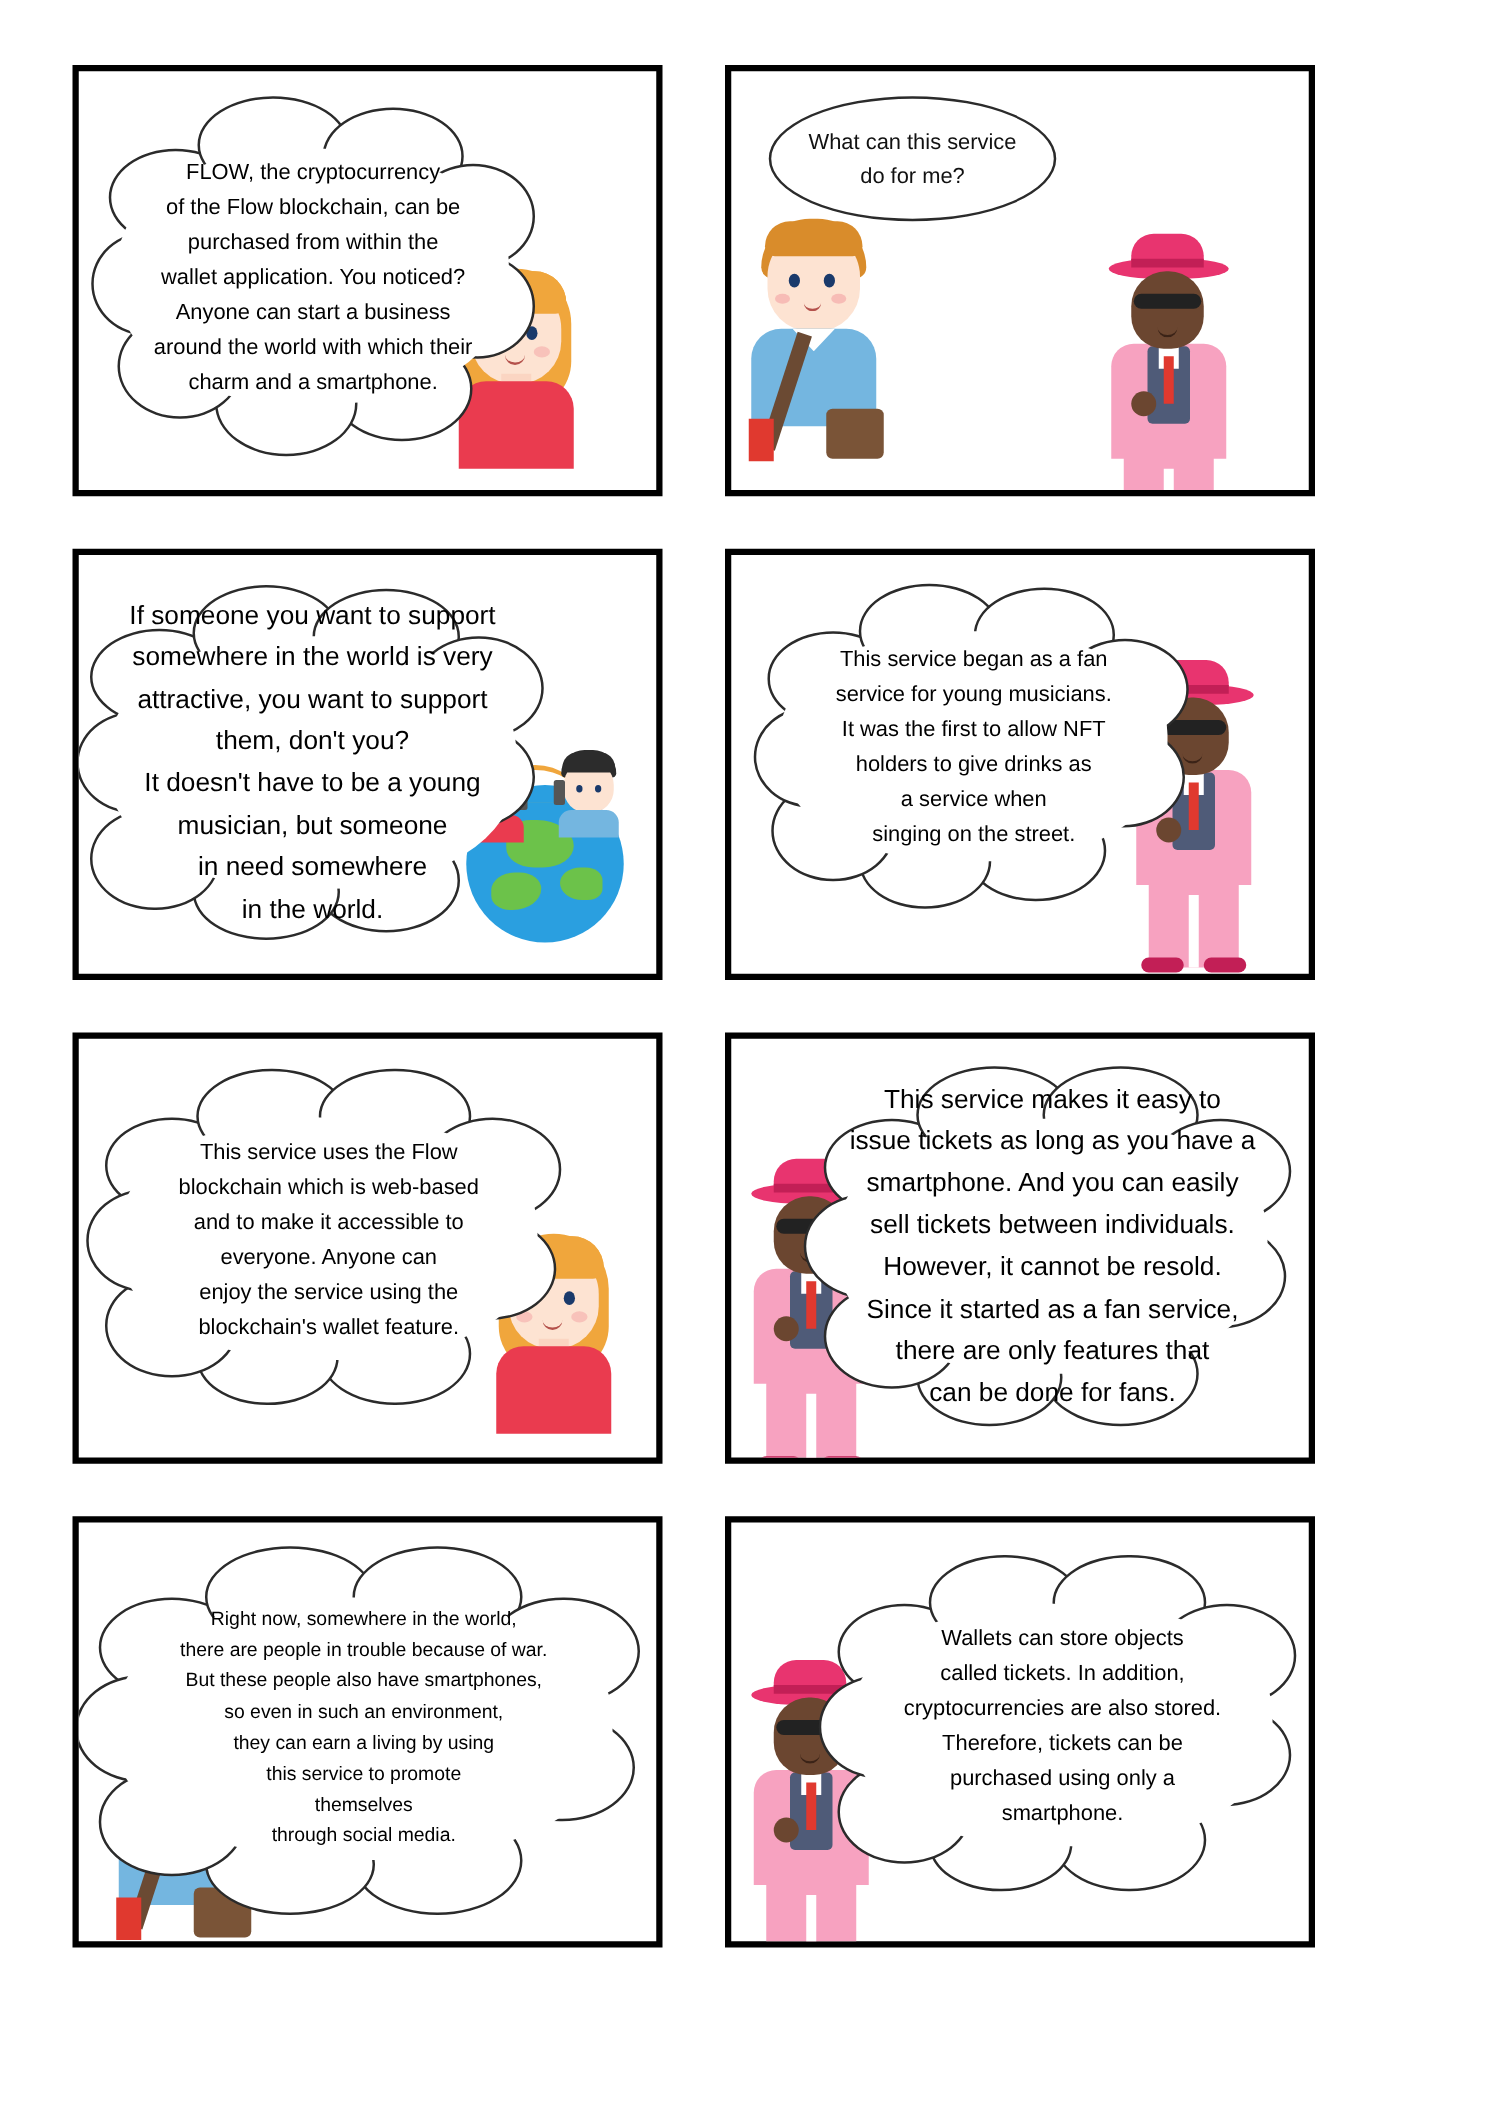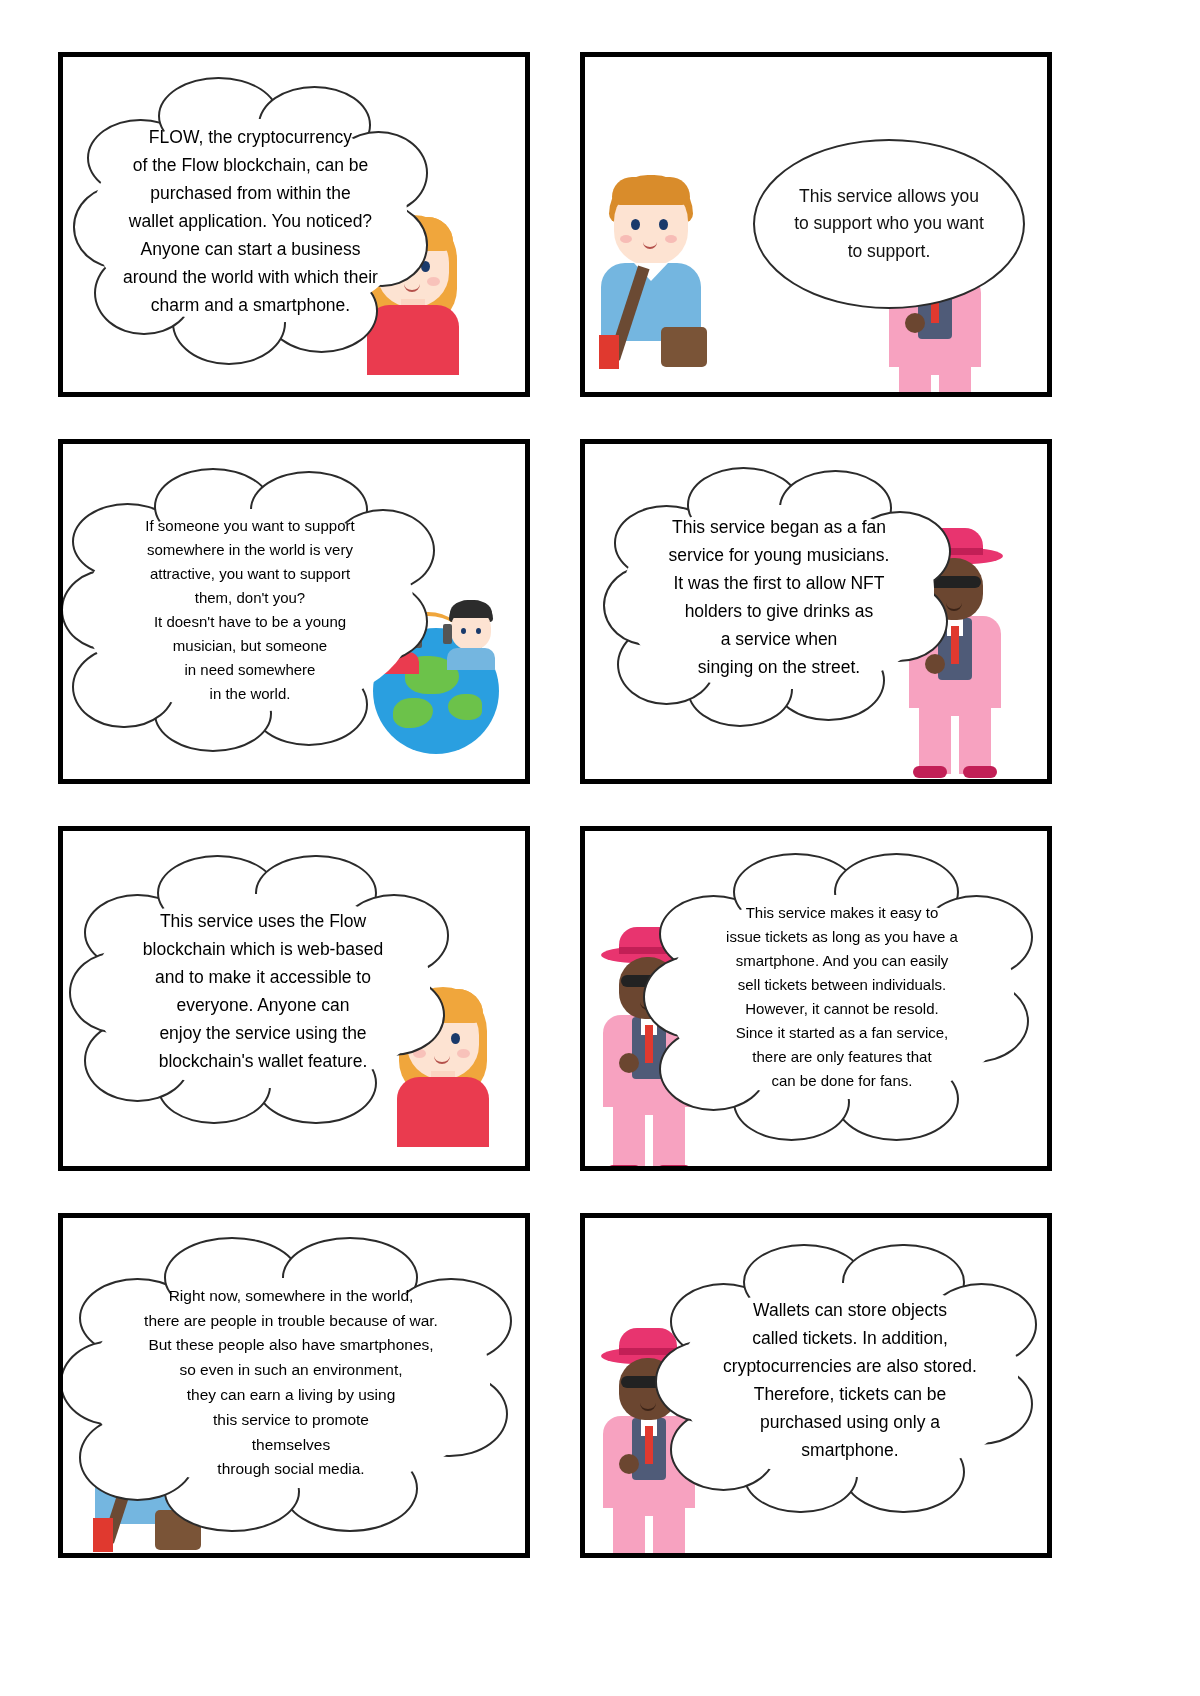--- a/index.html
+++ b/index.html
@@ -153,21 +153,21 @@
   .globe .kid .fr { position:absolute; left:5px; top:2px; width:42px; height:16px; border-radius:21px 21px 8px 8px; }
   .globe .kid .e { position:absolute; width:5px; height:6px; background:#1a3a6b; border-radius:50%; top:28px; }
   .globe .kid .e.l { left:16px; }
   .globe .kid .e.r { left:31px; }
   .globe .kid .b { position:absolute; left:2px; top:48px; width:48px; height:22px; border-radius:10px 10px 0 0; }
   .globe .kid .phone { position:absolute; width:9px; height:20px; background:#555; border-radius:2px; top:24px; }
   .globe .arrowline { position:absolute; left:38px; top:26px; width:74px; height:26px; border-top:4px solid #f0a63c; border-radius:50%/100% 100% 0 0; }
 
   
   .t15 { font-size: 15.5px; }
-  .t16 { font-size: 15px; }
+  .t16 { font-size: 21px; }
   .t17 { font-size: 17.5px; }
 </style>
 </head>
 <body>
 
 <div class="comic-grid">
 
   <div class="panel">
     <div class="char girl" style="left:300px; top:148px; width:100px; height:192px;">
       <div class="hair-back"></div>
@@ -227,24 +227,23 @@
       <div class="shirt"></div>
       <div class="tie"></div>
       <div class="hat-brim"></div>
       <div class="hat-top"></div>
       <div class="hat-band"></div>
       <div class="face"></div>
       <div class="glasses"></div>
       <div class="mouth"></div>
       <div class="hand"></div>
     </div>
-    <div class="bubble bubble-oval t17" style="left:168px; top:82px; width:272px; height:170px;">
-      <p>This service allows you
-to support who you want
-to support.</p>
+    <div class="bubble bubble-oval t17" style="left:30px; top:20px; width:230px; height:100px;">
+      <p>What can this service
+do for me?</p>
     </div>
   </div>
 
   <div class="panel">
     <div class="char globe" style="left:290px; top:142px; width:170px; height:186px;">
       <div class="ball"></div>
       <div class="land1"></div>
       <div class="land2"></div>
       <div class="land3"></div>
       <div class="arrowline"></div>

